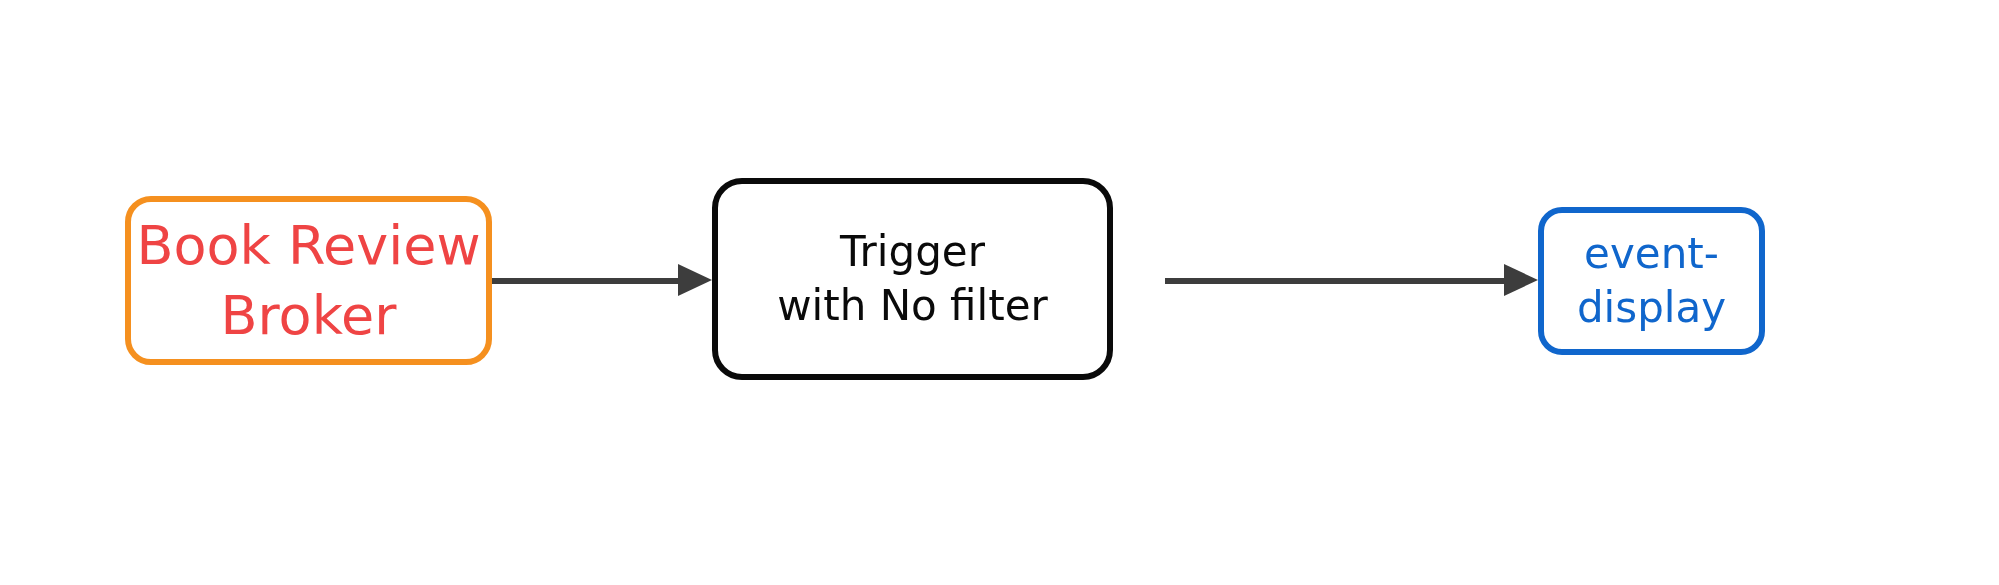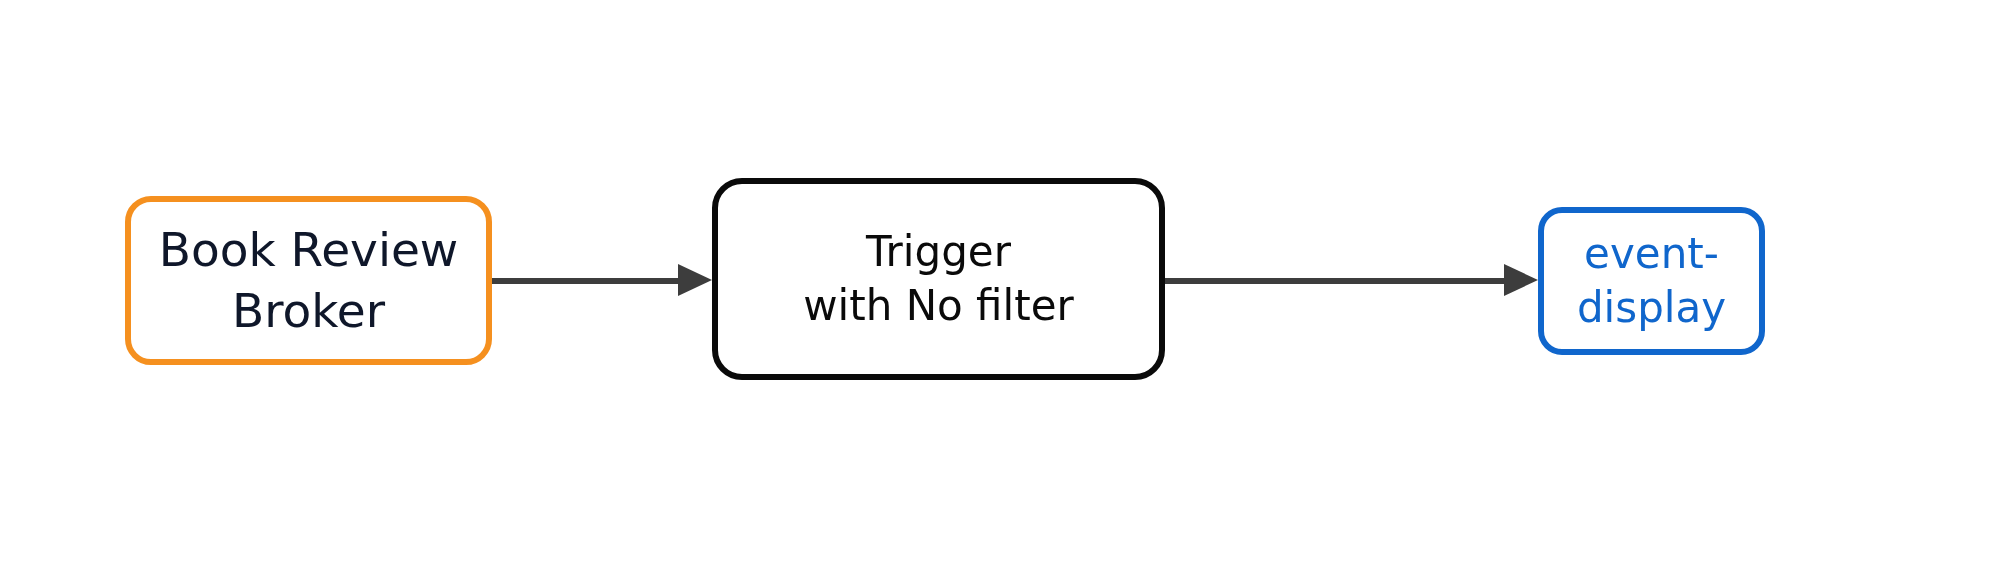--- a/index.html
+++ b/index.html
@@ -38,29 +38,29 @@
   
   #node-broker {
     left: 125px;
     top: 196px;
     width: 367px;
     height: 169px;
     border: 6px solid #F5901F;
     border-radius: 26px;
   }
   #node-broker .node-label {
-    color: #0f172a;
-    font-size: 47px;
+    color: #ef4444;
+    font-size: 54px;
   }
 
   
   #node-trigger {
     left: 712px;
     top: 178px;
-    width: 453px;
+    width: 401px;
     height: 202px;
     border: 6px solid #0a0a0a;
     border-radius: 30px;
   }
   #node-trigger .node-label {
     color: #0a0a0a;
     font-size: 42px;
   }
 
   

